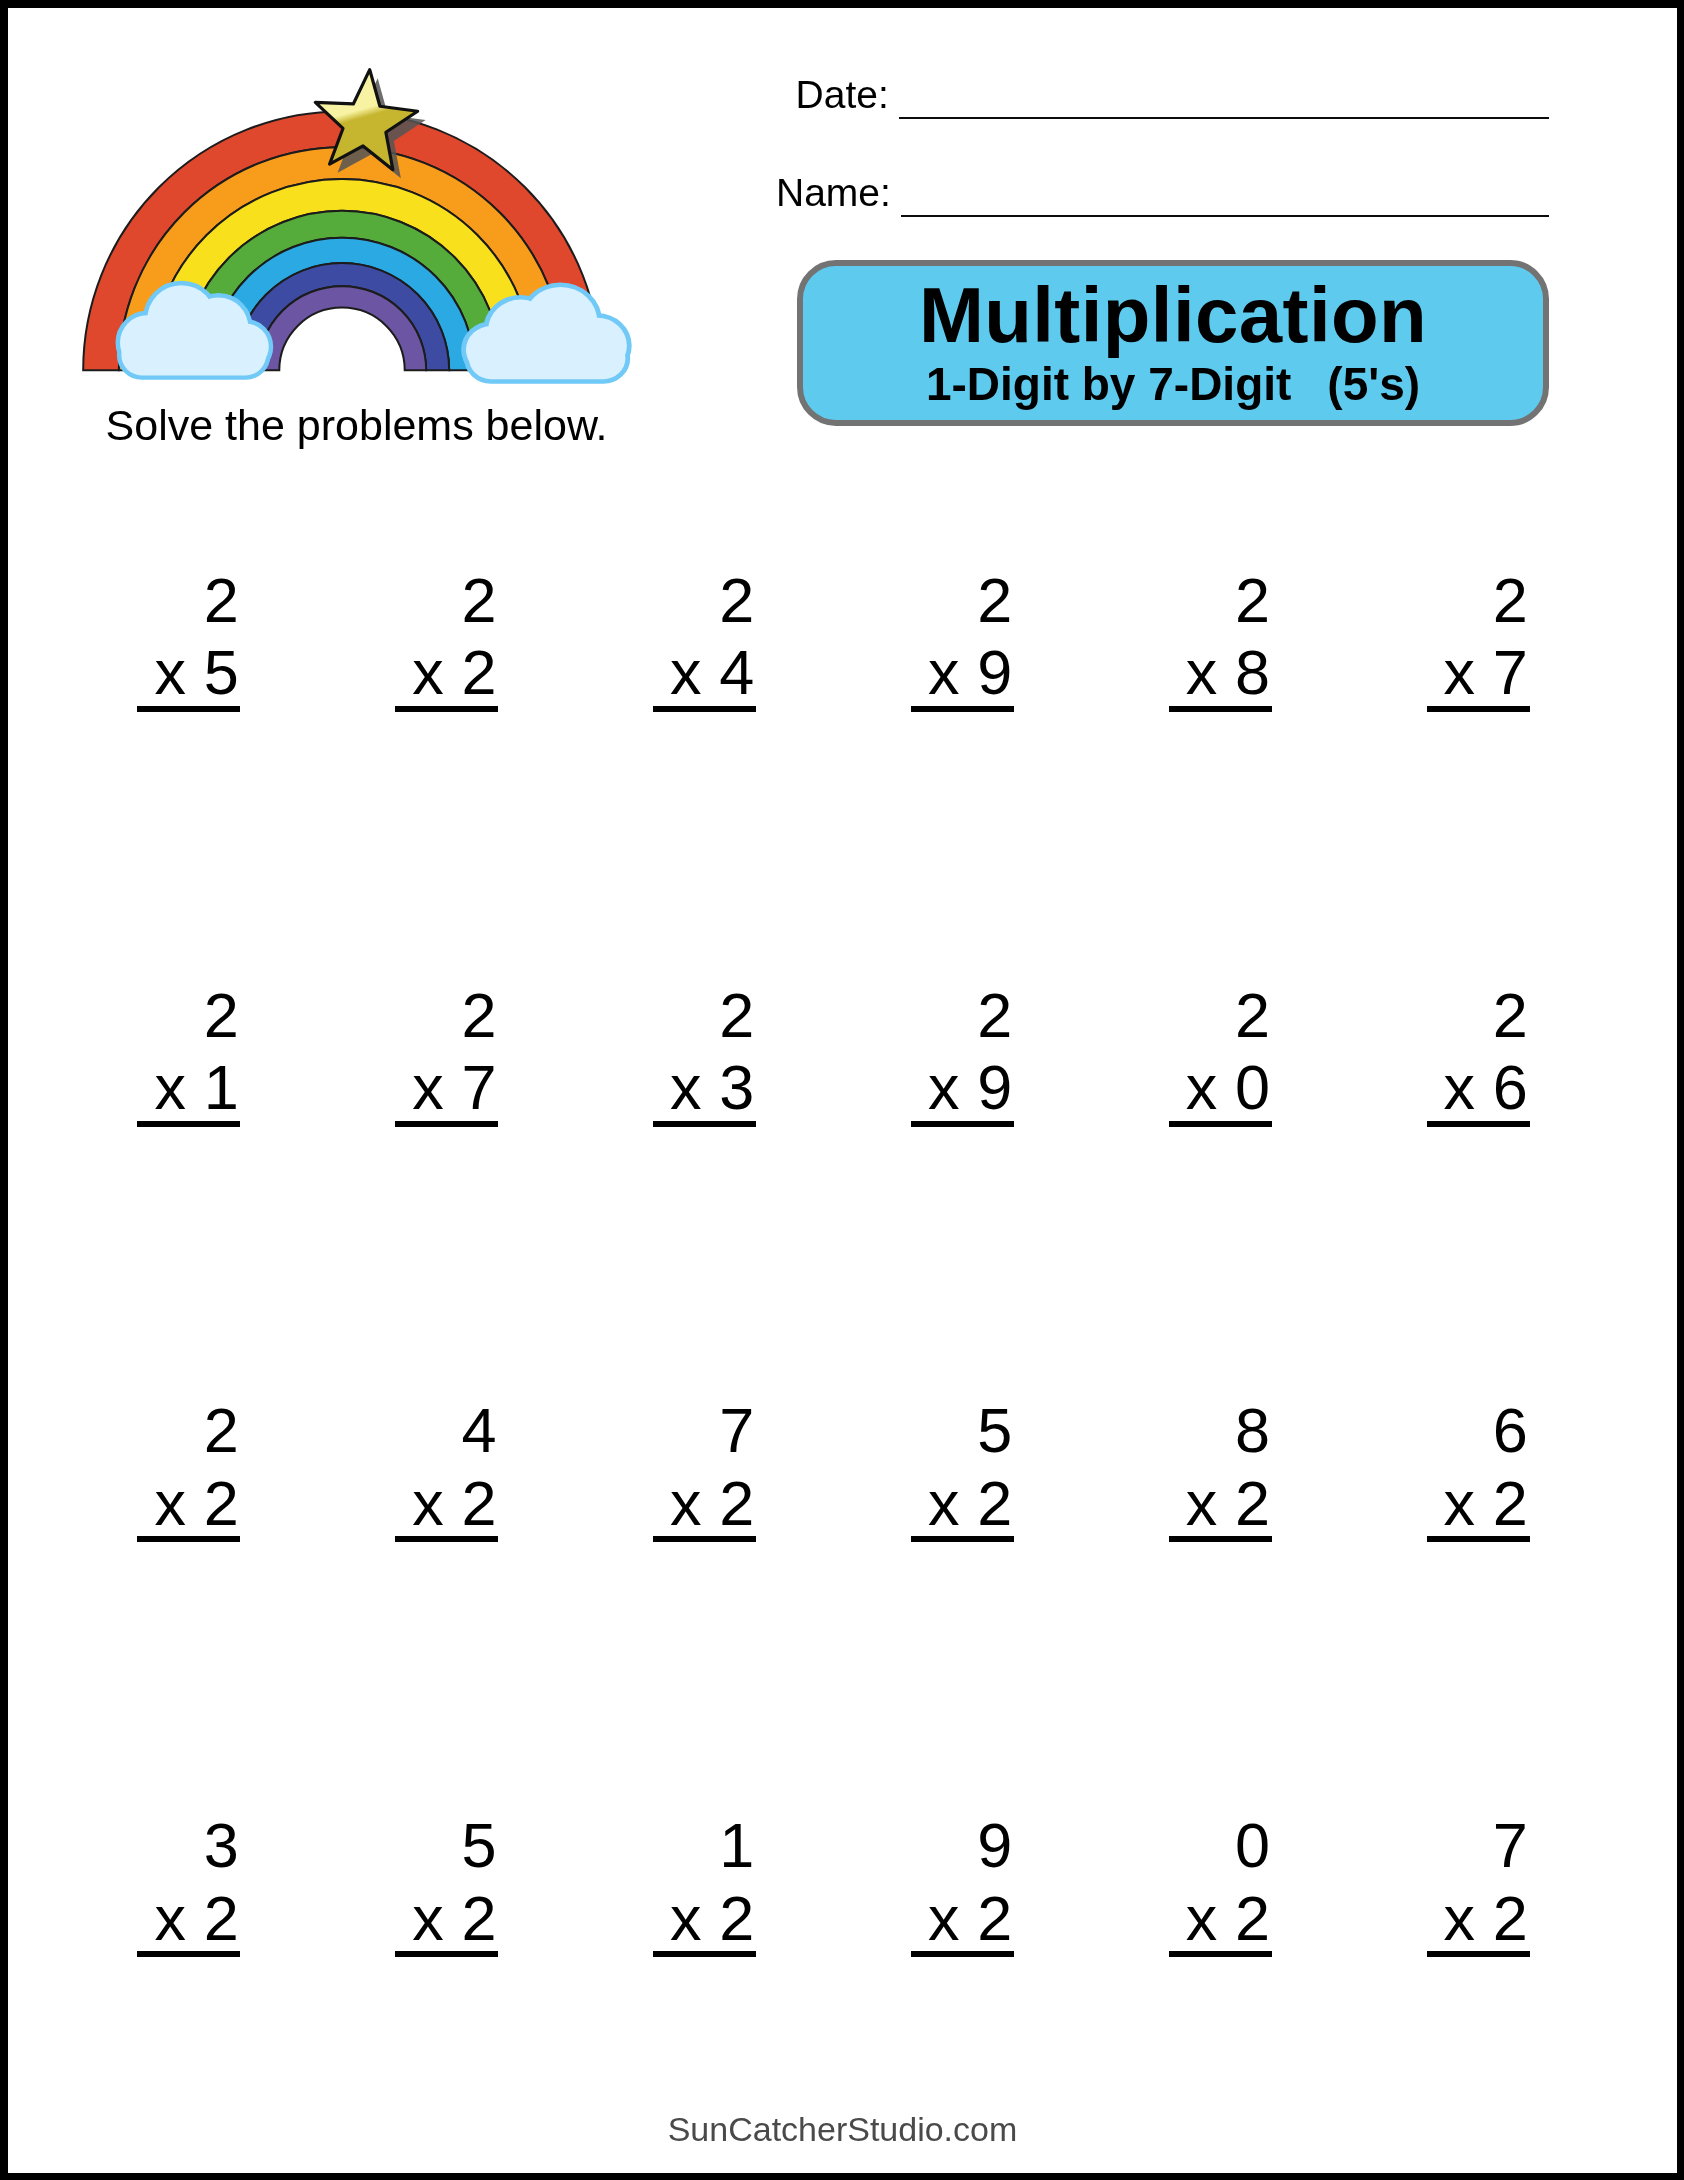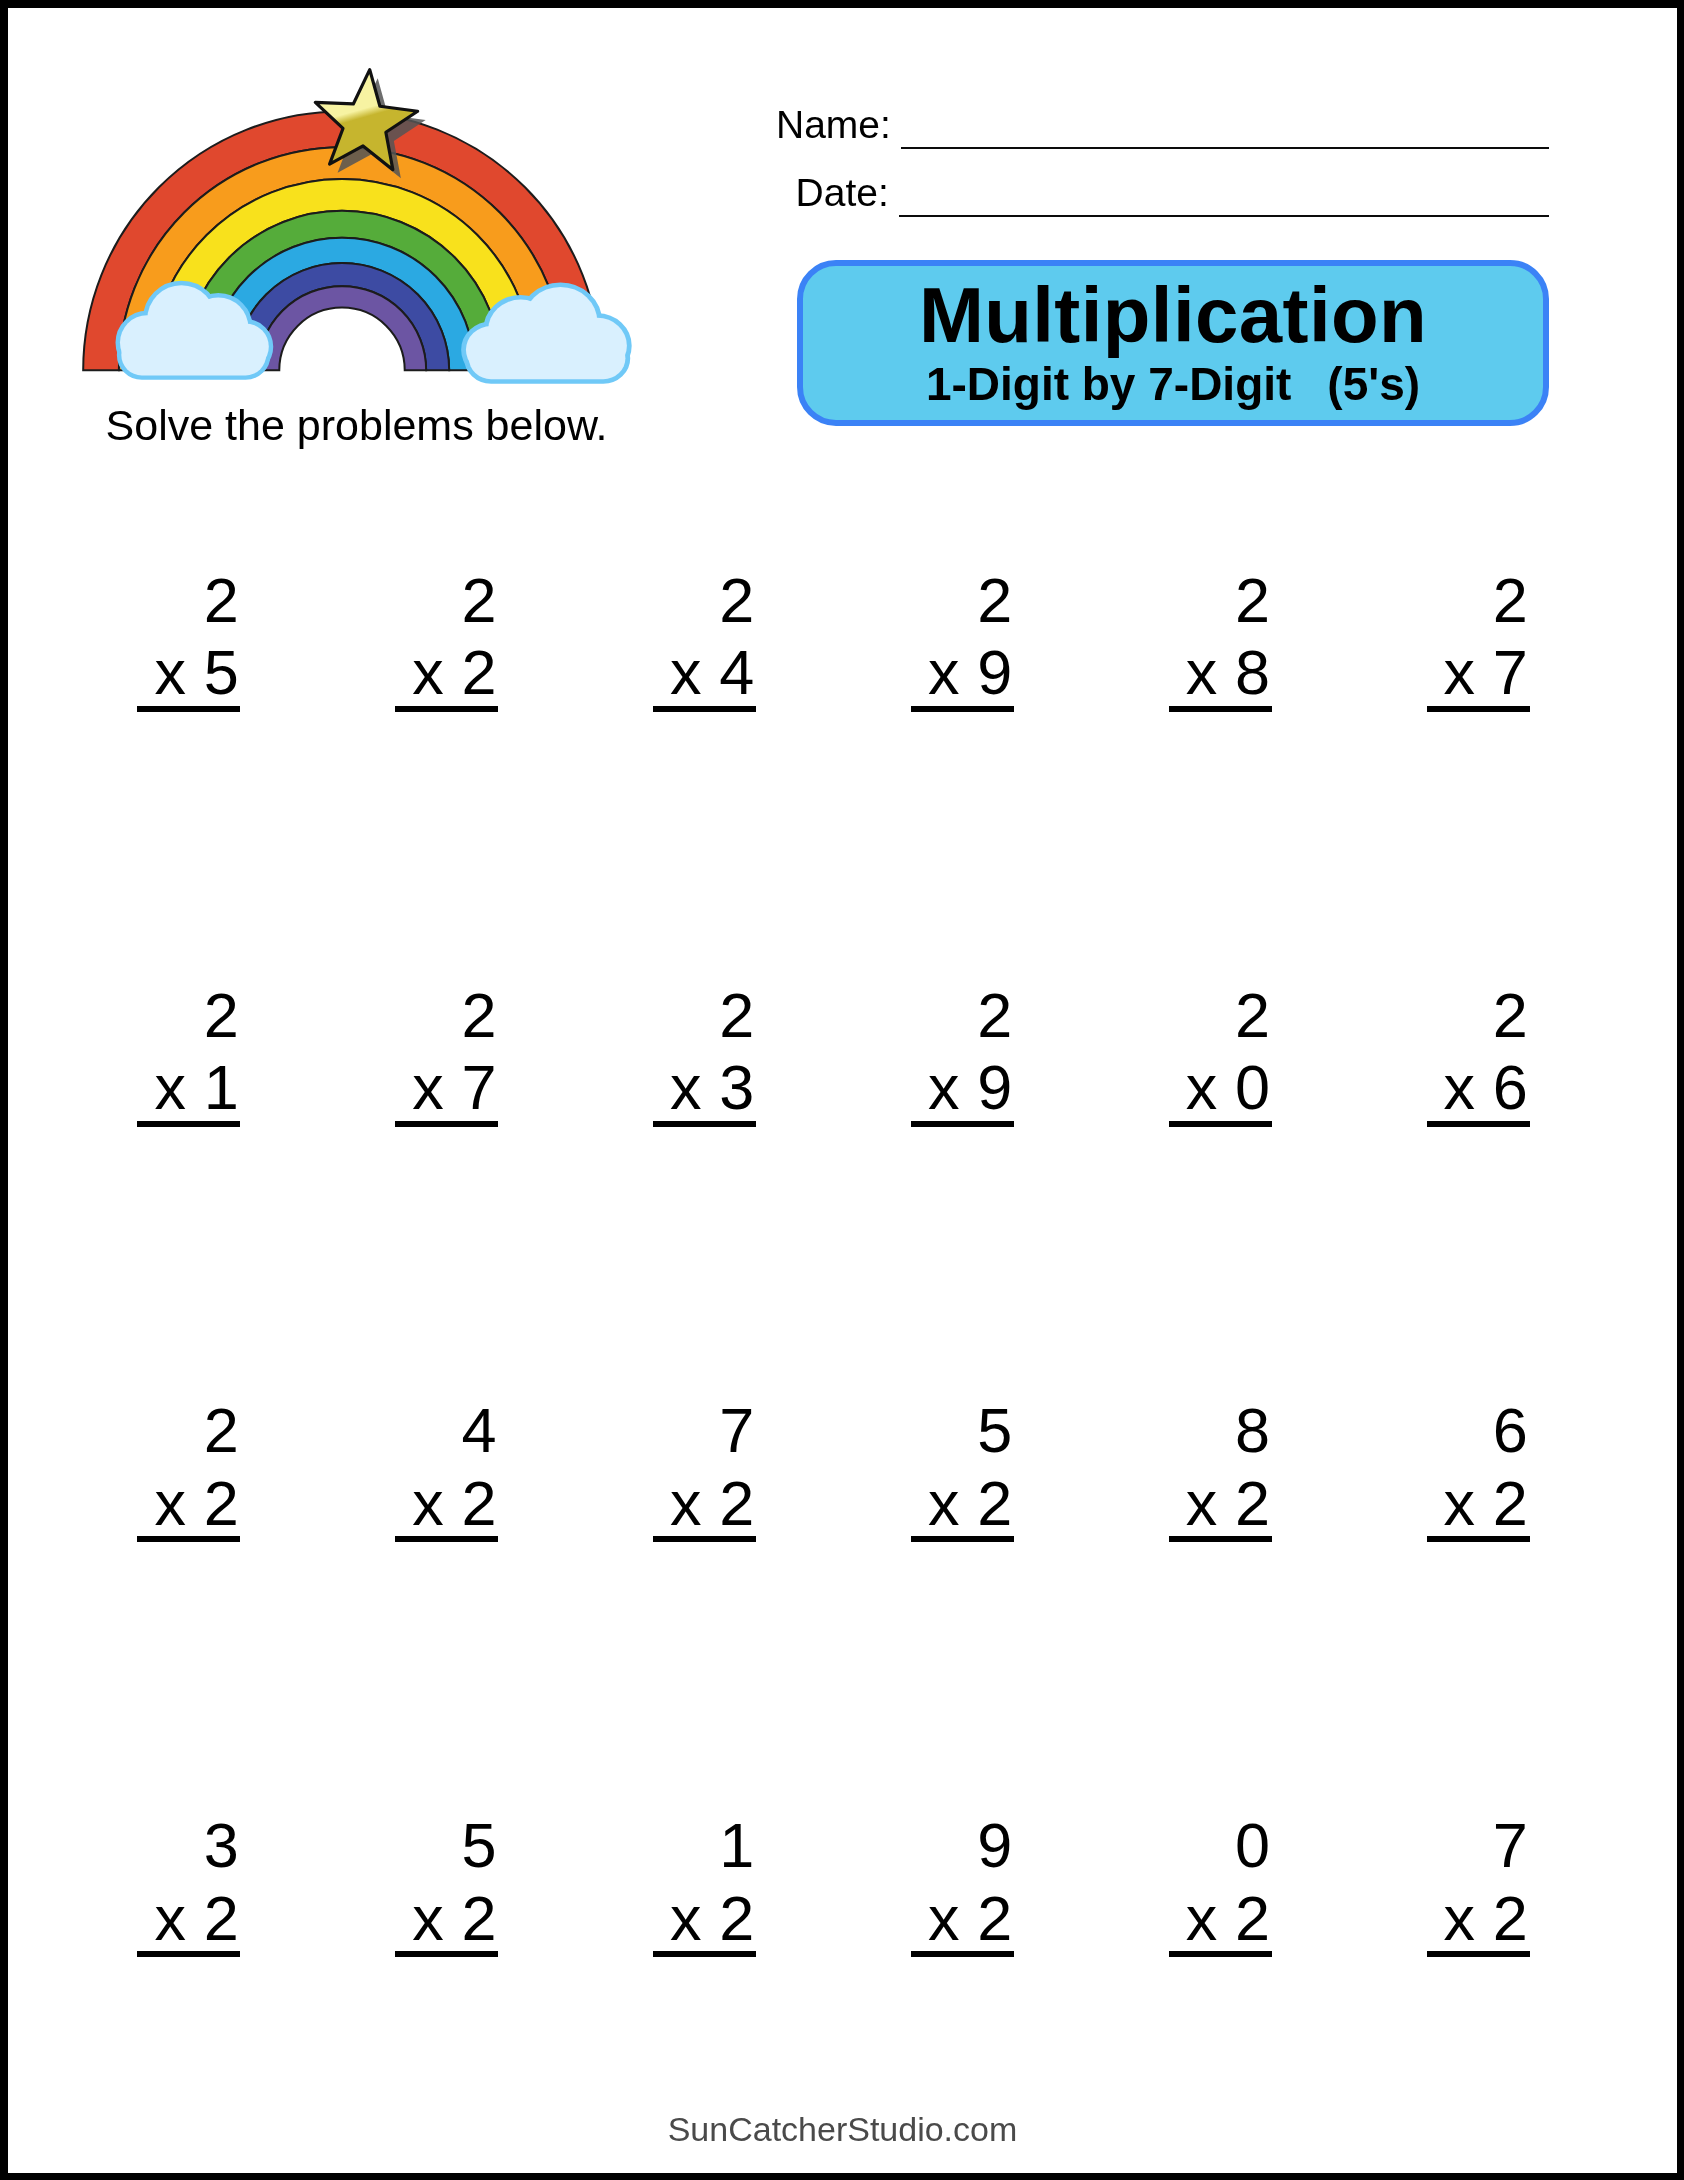--- a/index.html
+++ b/index.html
@@ -23,21 +23,21 @@
 
   .header-right { flex:1; margin-left:151px; min-width:0; }
   .field-row { display:flex; align-items:flex-end; font-size:39px; line-height:48px; }
   .name-row { margin-top:50px; }
   .date-row { margin-top:20.4px; padding-left:19.6px; }
   .field-label { flex:none; }
   .field-line { flex:1; border-bottom:2.6px solid #0c0c0c; margin-left:10.2px; height:37px; }
 
   .title-box {
     margin-top:43px; margin-left:21px;
-    border:6px solid #3b82f6; border-radius:39px;
+    border:6px solid #737373; border-radius:39px;
     text-align:center; padding:6.8px 8.5px 10.2px;
   }
   .title-box .title { font-size:78px; font-weight:700; line-height:1.08; letter-spacing:0.4px; }
   .title-box .subtitle { font-size:46px; font-weight:700; line-height:1.1; margin-top:1.7px; }
   .subtitle-suffix { margin-left:36px; }
 
   
   .grid {
     margin-top:72px;
     padding:0 70px 0 52px;
@@ -111,26 +111,26 @@
         <g transform="translate(700,290) scale(-0.93,0.88)">
           <use href="#cloudShapes" class="cloud-outline"></use>
           <use href="#cloudShapes" class="cloud-fill"></use>
         </g>
       </svg>
 
       <div class="instruction">Solve the problems below.</div>
     </div>
 
     <div class="header-right">
+      <div class="field-row date-row">
+        <span class="field-label">Date:</span>
+        <span class="field-line"></span>
+      </div>
       <div class="field-row name-row">
         <span class="field-label">Name:</span>
-        <span class="field-line"></span>
-      </div>
-      <div class="field-row date-row">
-        <span class="field-label">Date:</span>
         <span class="field-line"></span>
       </div>
 
       <div class="title-box" style="background: rgb(94, 203, 238);">
         <div class="title">Multiplication</div>
         <div class="subtitle">
           <span>1-Digit by 7-Digit</span><span class="subtitle-suffix">(5's)</span>
         </div>
       </div>
     </div>

